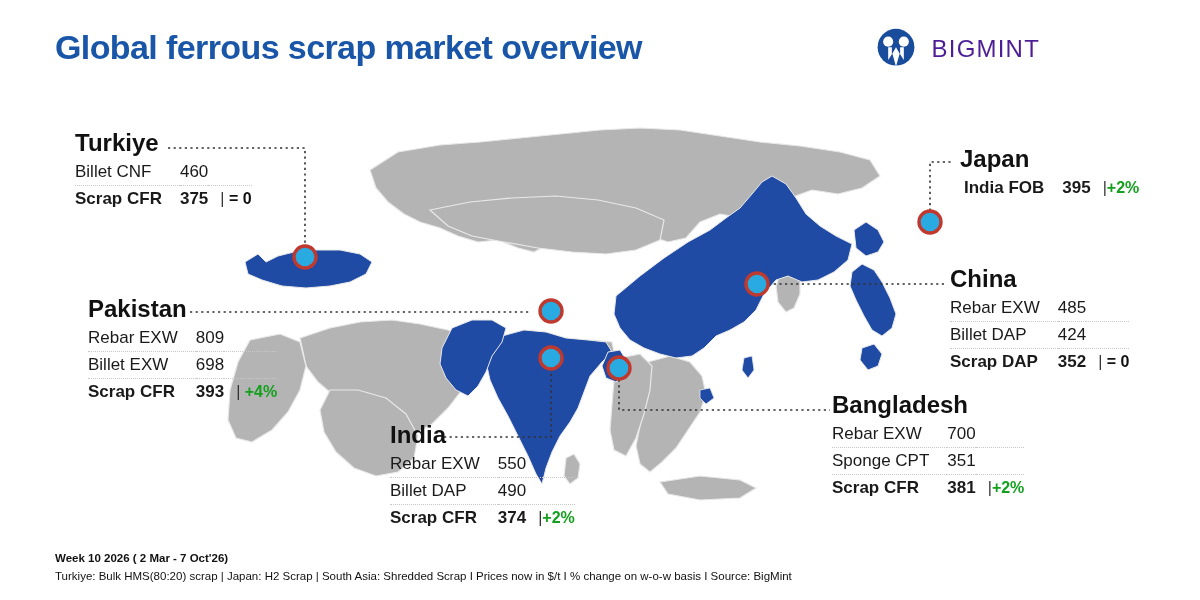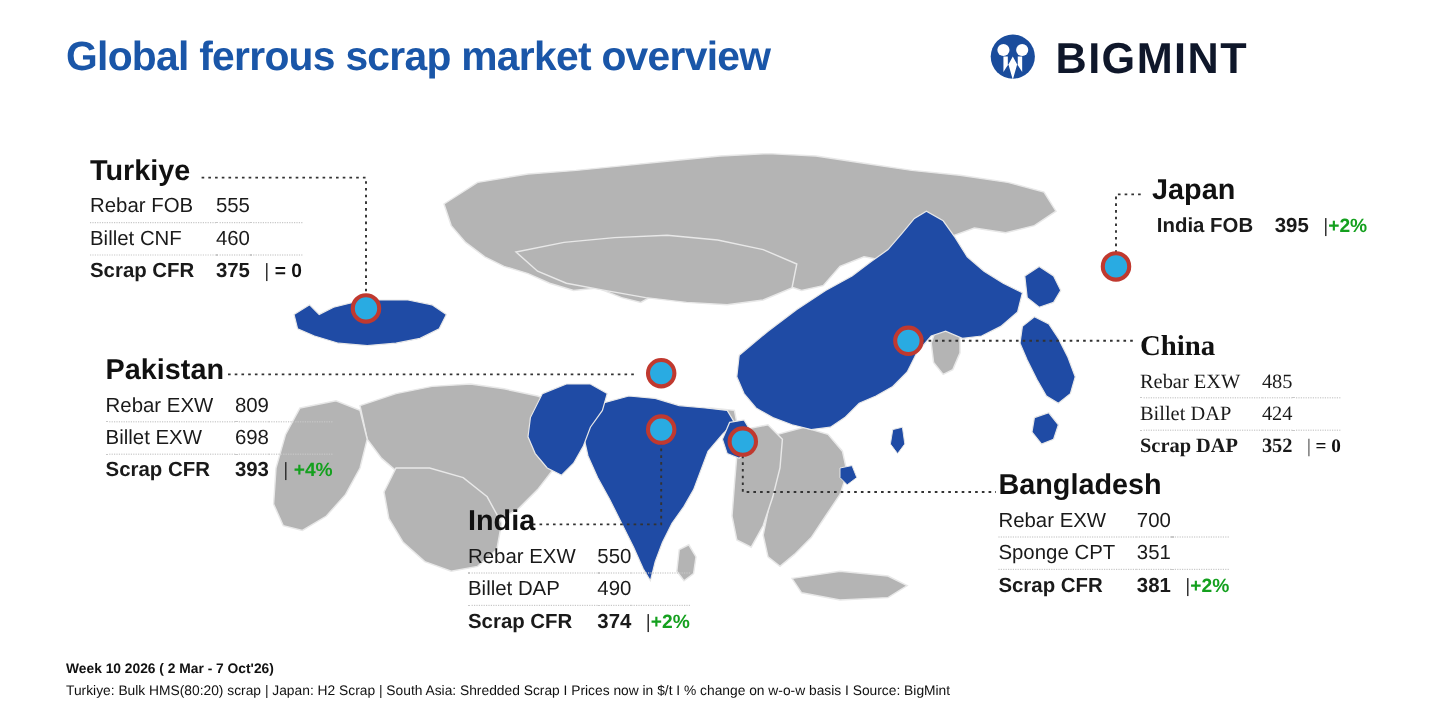--- a/index.html
+++ b/index.html
@@ -12,21 +12,21 @@
   #page { position: relative; width: 1076px; height: 600px; background: #fff; }
 
   
   .title {
     position: absolute; left: 55px; top: 28px;
     font-size: 34px; font-weight: bold; letter-spacing: -0.6px;
     color: #1a56a8; white-space: nowrap;
   }
   .brand { position: absolute; right: 36px; top: 26px; display: flex; align-items: center; gap: 13px; }
   .brand-mark { width: 46px; height: 46px; display: block; }
-  .brand-text { font-size: 36px; font-weight: bold; letter-spacing: 1.2px; color: #0f172a; line-height: 1; }
+  .brand-text { font-size: 24px; font-weight: normal; letter-spacing: 1.2px; color: #4c1d95; line-height: 1; }
 
   
   #map { position: absolute; left: 0; top: 90px; width: 1200px; height: 430px; }
   .leaders { position: absolute; left: 0; top: 0; width: 1200px; height: 600px; pointer-events: none; }
 
   
   .card { position: absolute; }
   .card-title {
     font-size: 24px; font-weight: bold; color: #111; white-space: nowrap;
     line-height: 1.1; margin-bottom: 3px;
@@ -153,25 +153,20 @@
       <g>
         <circle cx="930" cy="222" r="11" fill="#29abe2" stroke="#c0392f" stroke-width="3.4"></circle>
       </g>
     </g>
   </svg>
 
   <div class="card" style="left:75px; top:130px;">
     <div class="card-title">Turkiye</div>
     <div class="rows">
       <div class="row sep">
-        <span class="lbl">Rebar FOB</span>
-        <span class="val">555</span>
-        <span class="chg"></span>
-      </div>
-      <div class="row sep">
         <span class="lbl">Billet CNF</span>
         <span class="val">460</span>
         <span class="chg"></span>
       </div>
       <div class="row scrap">
         <span class="lbl">Scrap CFR</span>
         <span class="val">375</span>
         <span class="chg flat"><span class="pipe">|</span>&nbsp;<span>= 0</span></span>
       </div>
     </div>
@@ -223,21 +218,21 @@
     <div class="card-title">Japan</div>
     <div class="rows" style="margin-left:4px;">
       <div class="row scrap">
         <span class="lbl">India FOB</span>
         <span class="val">395</span>
         <span class="chg up"><span class="pipe">|</span><span>+2%</span></span>
       </div>
     </div>
   </div>
 
-  <div class="card" style="left:950px; top:276px;font-family:Liberation Serif, serif;">
+  <div class="card" style="left:950px; top:266px;">
     <div class="card-title">China</div>
     <div class="rows">
       <div class="row sep">
         <span class="lbl">Rebar EXW</span>
         <span class="val">485</span>
         <span class="chg"></span>
       </div>
       <div class="row sep">
         <span class="lbl">Billet DAP</span>
         <span class="val">424</span>

